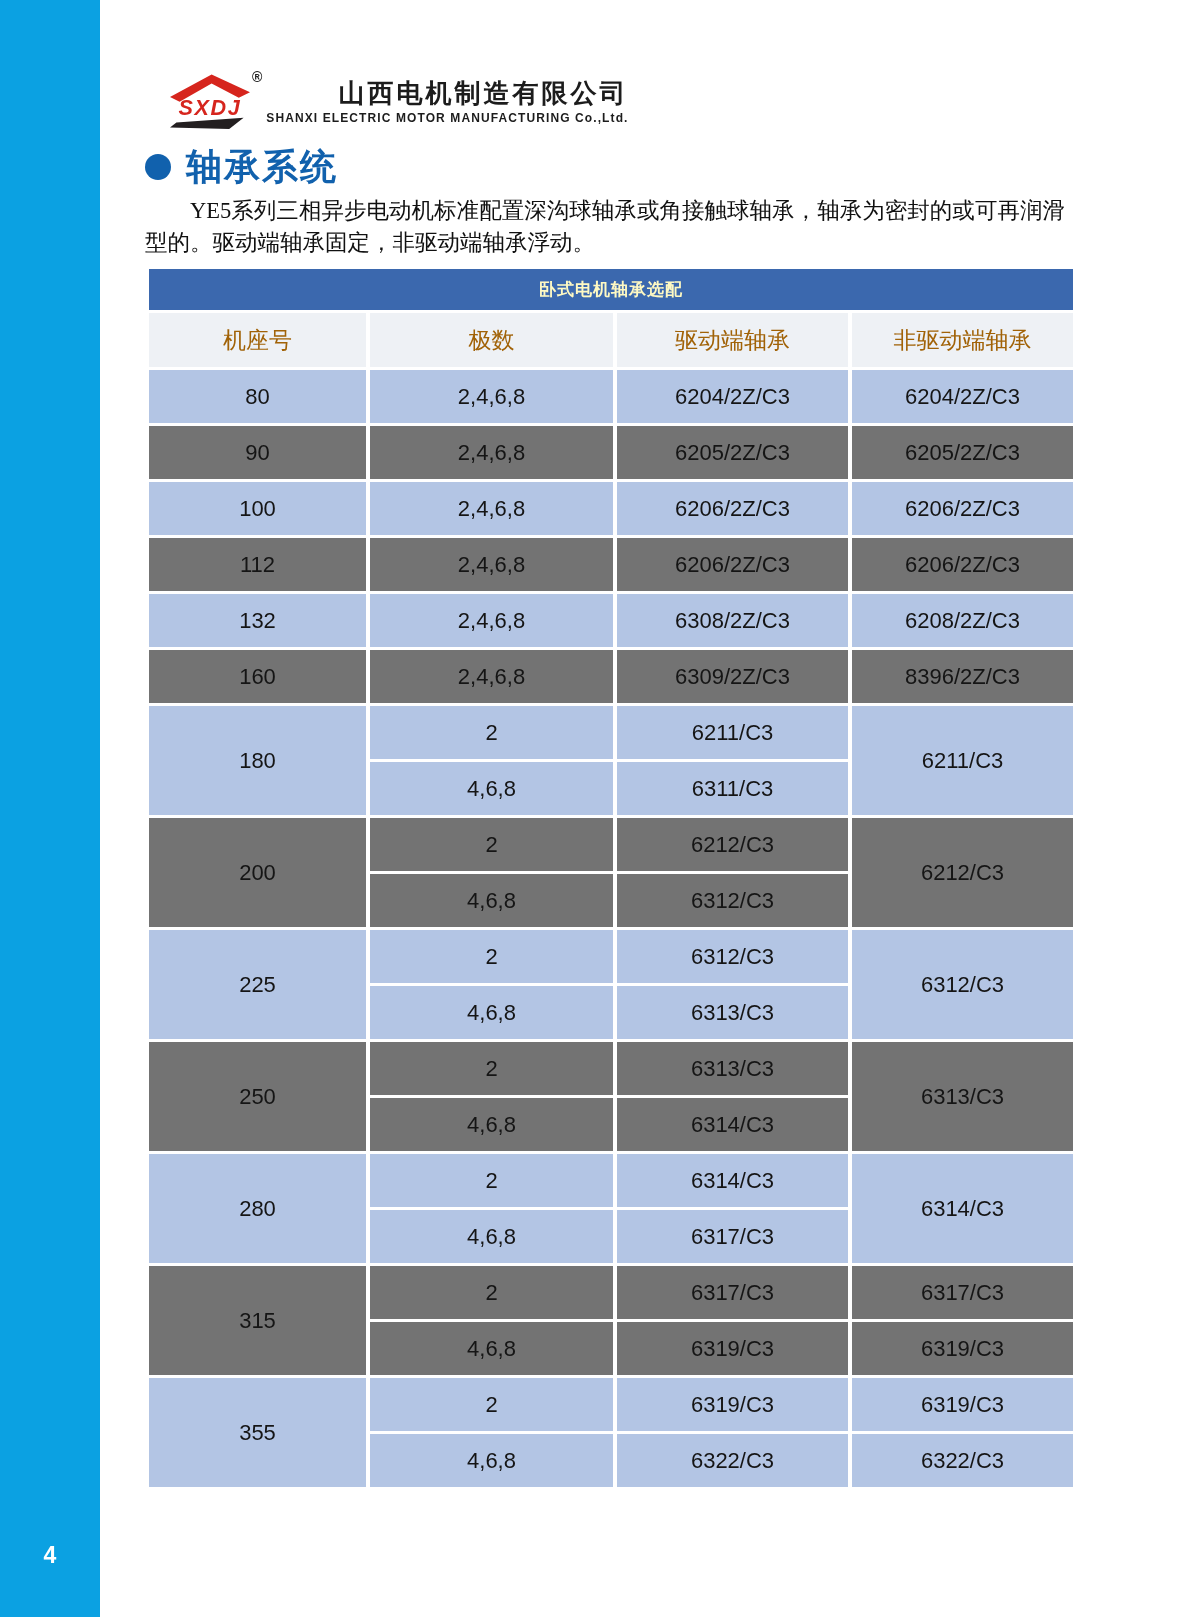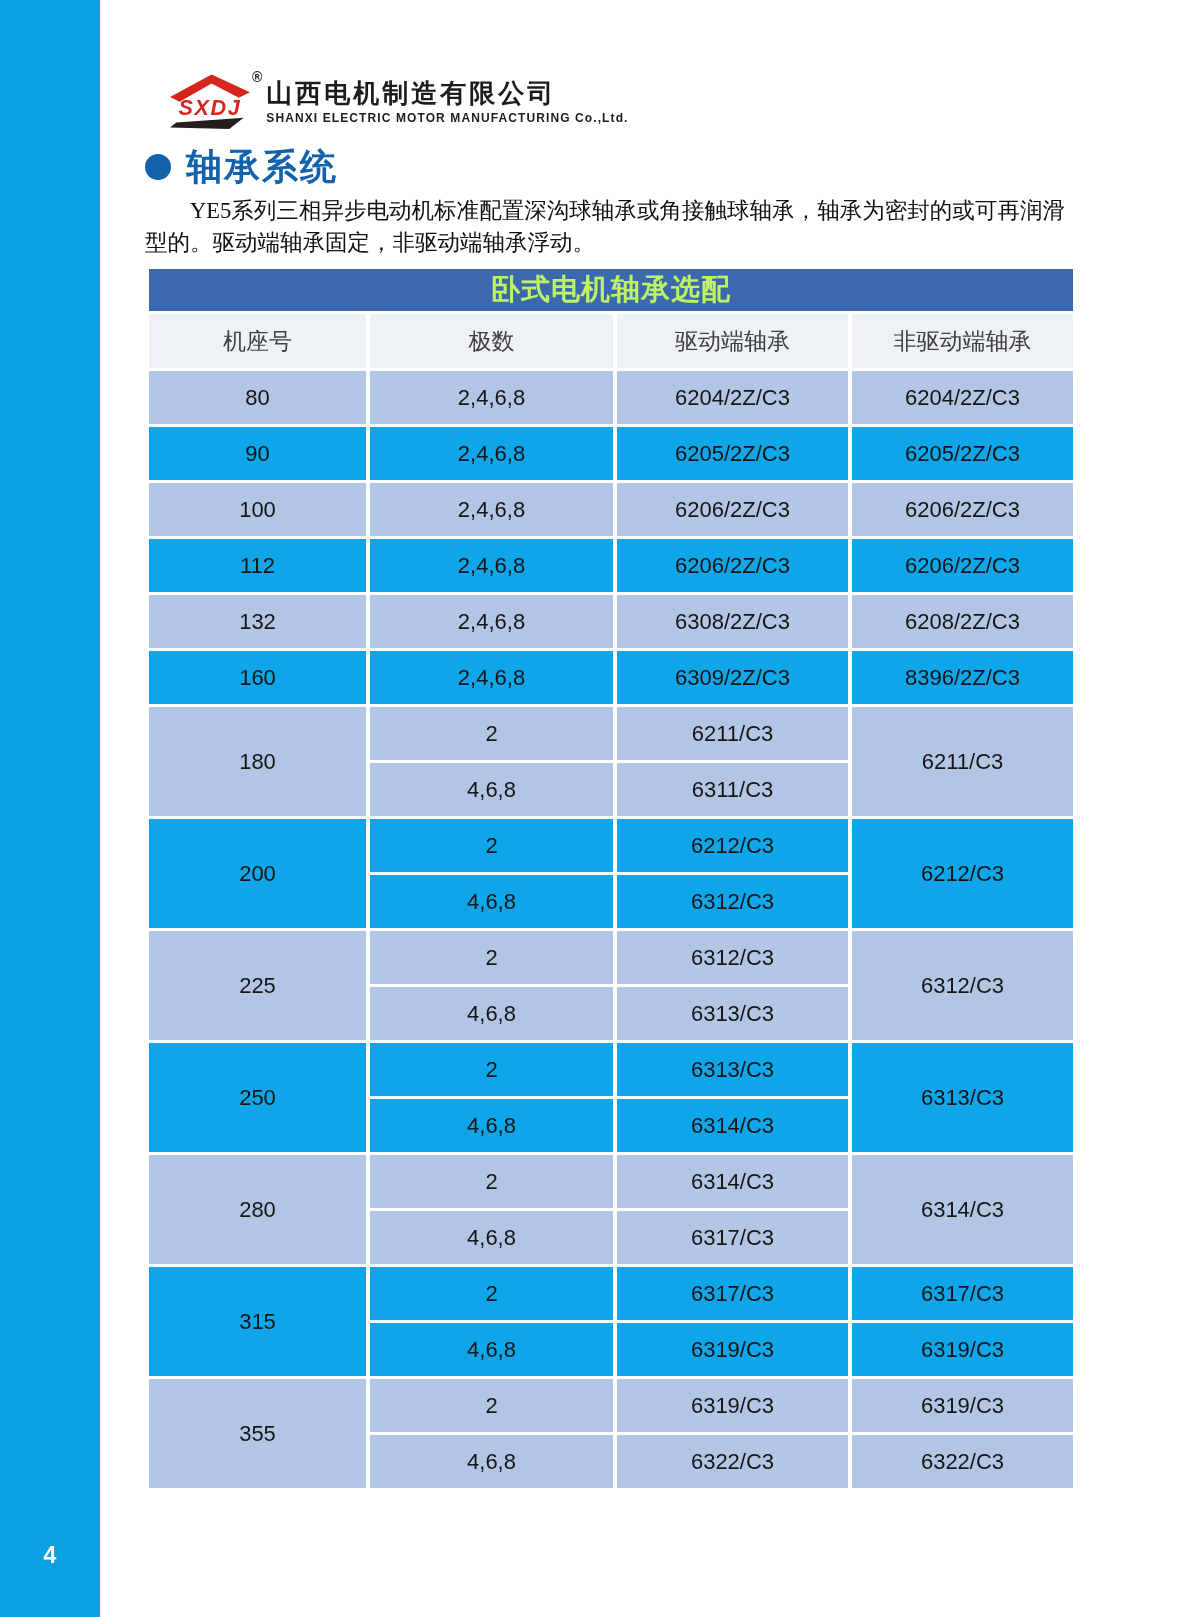--- a/index.html
+++ b/index.html
@@ -25,21 +25,21 @@
   
   .content{
     position:absolute;left:100px;top:0;
     width:1100px;height:100%;
     padding:73px 0 0 45px;box-sizing:border-box;
   }
   
   .brand{display:flex;align-items:flex-start;margin-left:25px;height:52px;}
   .logo-mark{width:80px;height:56px;flex:0 0 auto;}
   .reg{font-size:14px;color:#222;margin:-4px 4px 0 2px;font-weight:bold;}
-  .brand-names{display:flex;flex-direction:column;justify-content:center;margin-top:6px;}
+  .brand-names{display:flex;flex-direction:column;justify-content:center;margin-top:6px;text-align:right;}
   .brand-cn{
     font-size:26px;font-weight:bold;color:#1c1c1c;letter-spacing:3px;line-height:1.1;
     font-family:"Liberation Sans",sans-serif;
   }
   .brand-en{
     font-size:12px;font-weight:bold;color:#1c1c1c;letter-spacing:1.1px;margin-top:3px;
     font-family:"Liberation Sans",sans-serif;
   }
   
   .section-title{
@@ -64,37 +64,37 @@
   }
   
   .bearing-table{
     margin-top:8px;
     width:912px;
     border-collapse:separate;
     border-spacing:4px 3px;
     table-layout:fixed;
   }
   .table-title{
-    background:#3b68ae;color:#bef264;
-    font-size:29px;font-weight:bold;
+    background:#3b68ae;color:#fef9c3;
+    font-size:17px;font-weight:bold;
     height:39px;letter-spacing:1px;
   }
   .col-header{
-    background:#eef1f5;color:#404040;
+    background:#eef1f5;color:#a16207;
     font-size:23px;font-weight:normal;
     height:52px;text-align:center;
     font-family:"Liberation Serif",serif;
   }
   .bearing-table td{
     height:51px;text-align:center;vertical-align:middle;
     font-size:22px;color:#151515;
     font-family:"Liberation Sans",sans-serif;
   }
   .row-blue td{background:#b3c5e4;}
-  .row-light td{background:#0ea5e9;}
+  .row-light td{background:#737373;}
 </style>
 </head>
 <body>
 
 <div class="page">
 
   <div class="sidebar"></div>
   <div class="page-number">4</div>
 
   <div class="content">

